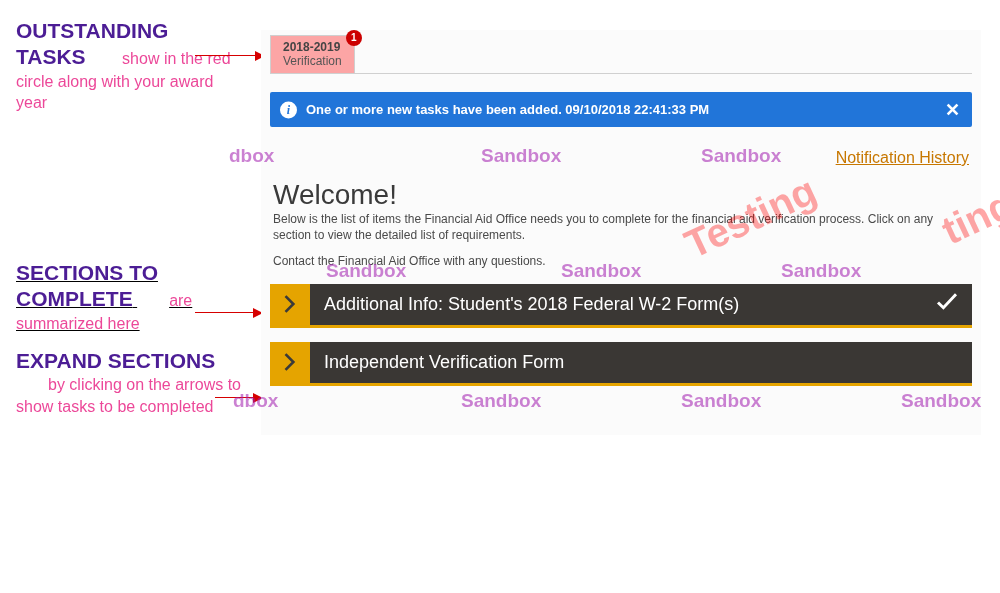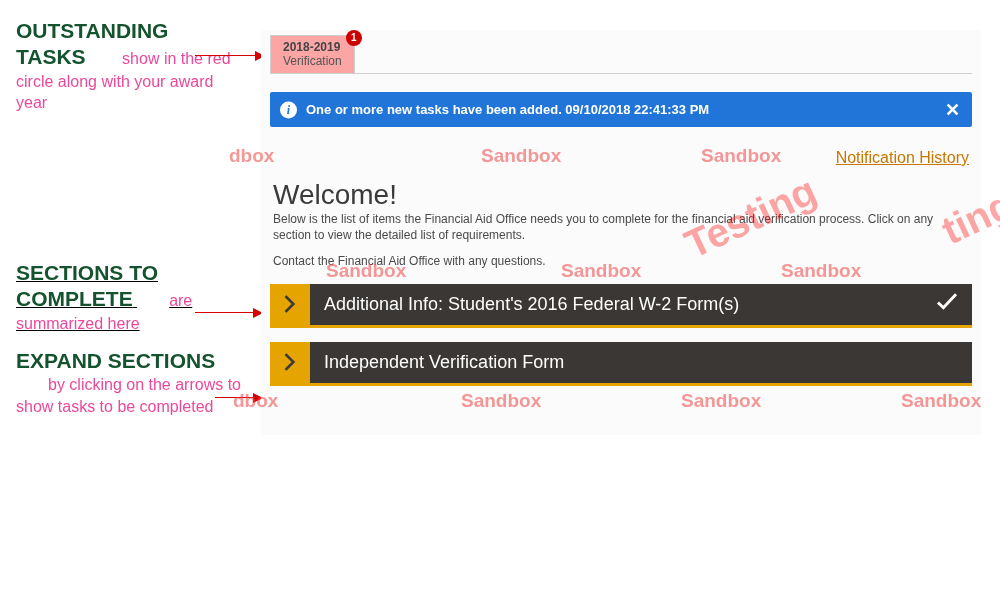--- a/index.html
+++ b/index.html
@@ -12,21 +12,21 @@
       overflow: hidden;
     }
     
     .annotations {
       position: absolute;
       left: 16px;
       top: 18px;
       width: 225px;
     }
     .anno-title {
-      color: #14532d;
+      color: #4c1d95;
       font-weight: bold;
       font-size: 21px;
       line-height: 1.25;
       display: inline;
     }
     .anno-text {
       color: #ec4899;
       font-size: 16px;
       line-height: 1.25;
       display: inline;
@@ -57,21 +57,21 @@
     
     .panel {
       position: absolute;
       left: 261px; top: 30px;
       width: 720px;
       height: 405px;
       background: #fbfbfb;
     }
     .wm {
       position: absolute;
-      color: #ef4444;
+      color: #a21caf;
       font-weight: bold;
       font-size: 19px;
       pointer-events: none;
       font-family: Arial, sans-serif;
       user-select: none;
       opacity: 0.55;
     }
     .wm-red {
       position: absolute;
       color: rgba(255, 0, 0, 0.35);
@@ -276,21 +276,21 @@
     <p>Contact the Financial Aid Office with any questions.</p>
   </div>
 
   <div class="section">
     <div class="chev">
       <svg viewBox="0 0 10 16">
           <path d="M1 1 L8 8 L1 15" fill="none" stroke="#3a3a3a" stroke-width="2.3"></path>
         </svg>
     </div>
     <div class="bar">
-      <span>Additional Info: Student's 2016 Federal W-2 Form(s)</span>
+      <span>Additional Info: Student's 2018 Federal W-2 Form(s)</span>
       <span class="status">
         <svg viewBox="0 0 24 20">
             <path d="M2 11 L8 17 L22 2" fill="none" stroke="#ffffff" stroke-width="3.2"></path>
           </svg>
       </span>
     </div>
   </div>
 
   <div class="section">
     <div class="chev">

